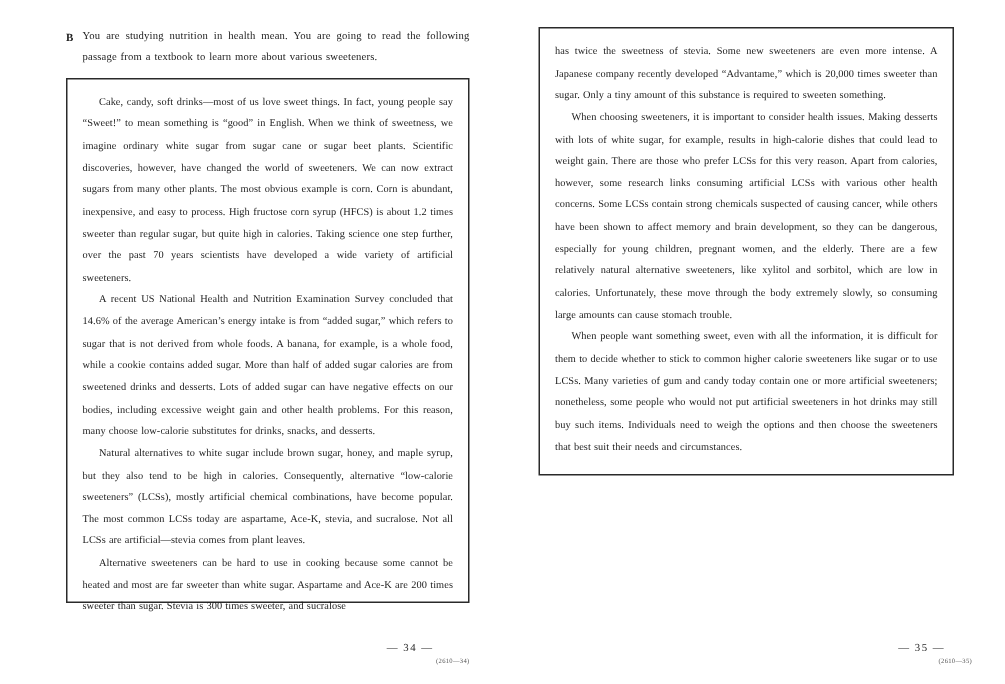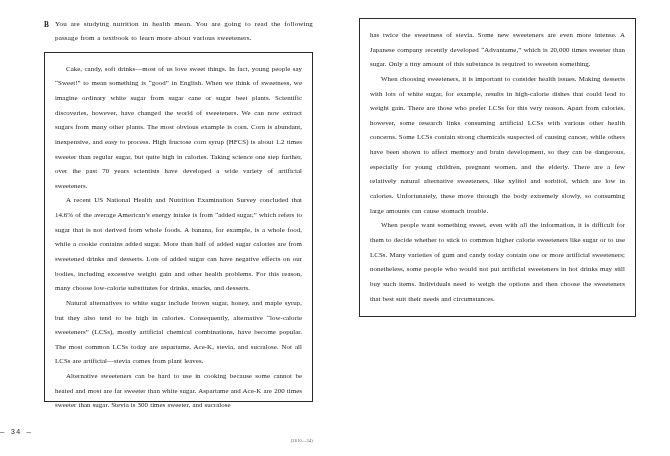--- a/index.html
+++ b/index.html
@@ -96,25 +96,24 @@
     position: absolute;
     left: 0;
     right: 0;
     bottom: 14px;
     height: 14px;
   }
   .folio {
     position: absolute;
     left: 0;
     right: 0;
-    text-align: left;
+    text-align: right;
     font-size: 7.2px;
     letter-spacing: 1px;
     color: #2a2a2a;
-    font-family: Liberation Mono, monospace;
   }
   .ref-mark {
     position: absolute;
     bottom: -1px;
     font-size: 4.4px;
     letter-spacing: 0.2px;
     color: #555;
   }
   .footer-left .folio { padding-right: 46px; }
   .footer-left .ref-mark { right: 22px; }
@@ -147,15 +146,19 @@
   </div>
 
   <div class="page page-right">
 
     <div class="passage-box passage-box-right">
       <p class="cont">has twice the sweetness of stevia.  Some new sweeteners are even more intense.  A Japanese company recently developed “Advantame,” which is 20,000 times sweeter than sugar.  Only a tiny amount of this substance is required to sweeten something.</p>
       <p>When choosing sweeteners, it is important to consider health issues.  Making desserts with lots of white sugar, for example, results in high-calorie dishes that could lead to weight gain.  There are those who prefer LCSs for this very reason.   Apart from calories, however, some research links consuming artificial LCSs with various other health concerns.  Some LCSs contain strong chemicals suspected of causing cancer, while others have been shown to affect memory and brain development, so they can be dangerous, especially for young children, pregnant women, and the elderly.  There are a few relatively natural alternative sweeteners, like xylitol and sorbitol, which are low in calories. Unfortunately, these move through the body extremely slowly, so consuming large amounts can cause stomach trouble.</p>
       <p>When people want something sweet, even with all the information, it is difficult for them to decide whether to stick to common higher calorie sweeteners like sugar or to use LCSs.  Many varieties of gum and candy today contain one or more artificial sweeteners; nonetheless, some people who would not put artificial sweeteners in hot drinks may still buy such items.  Individuals need to weigh the options and then choose the sweeteners that best suit their needs and circumstances.</p>
     </div>
 
+    <div class="footer footer-right">
+      <span class="folio">— 35 —</span>
+      <span class="ref-mark">(2610—35)</span>
+    </div>
   </div>
 
 </div>
 
 </body></html>

